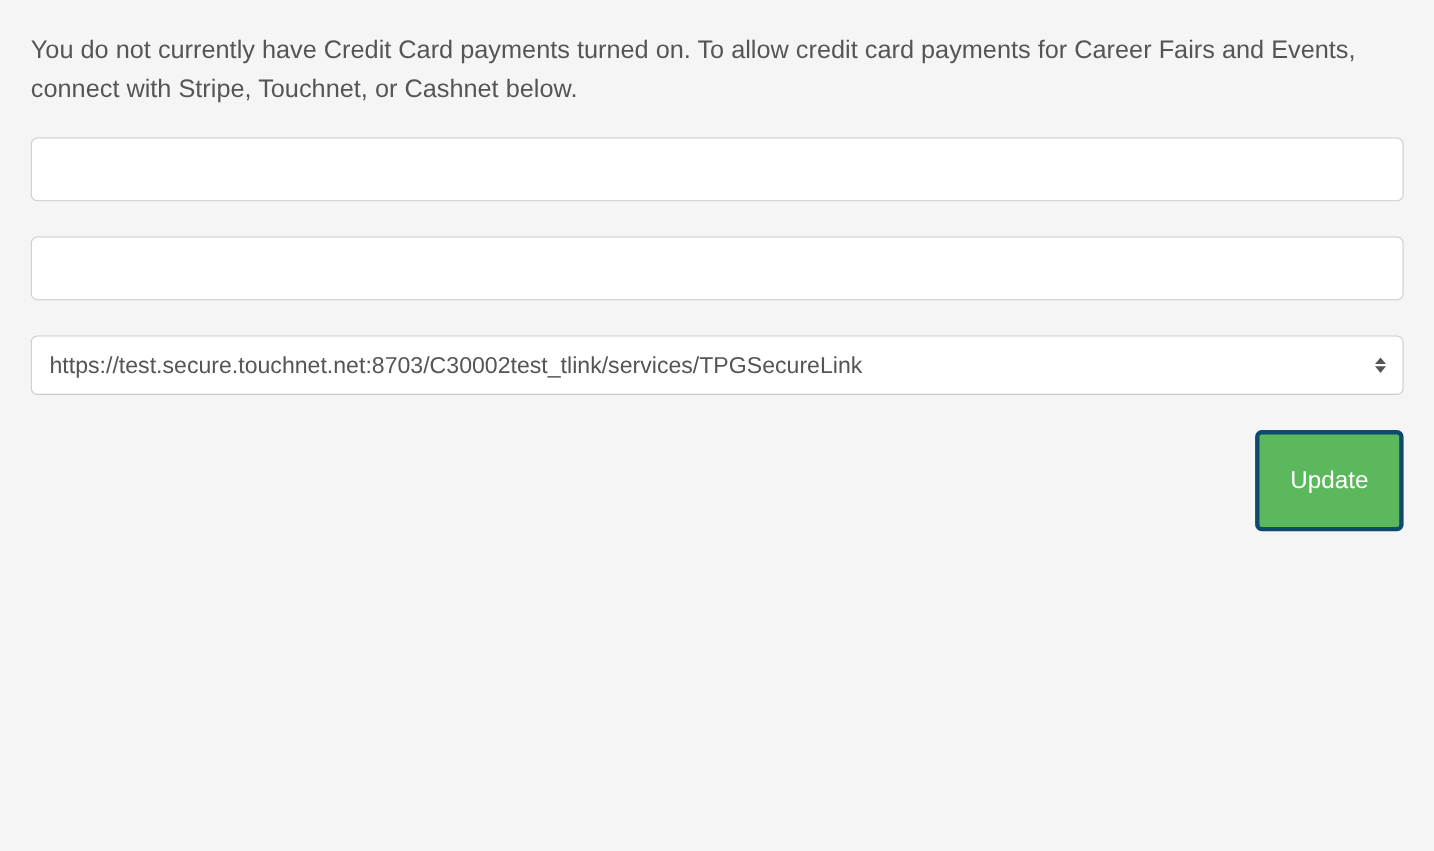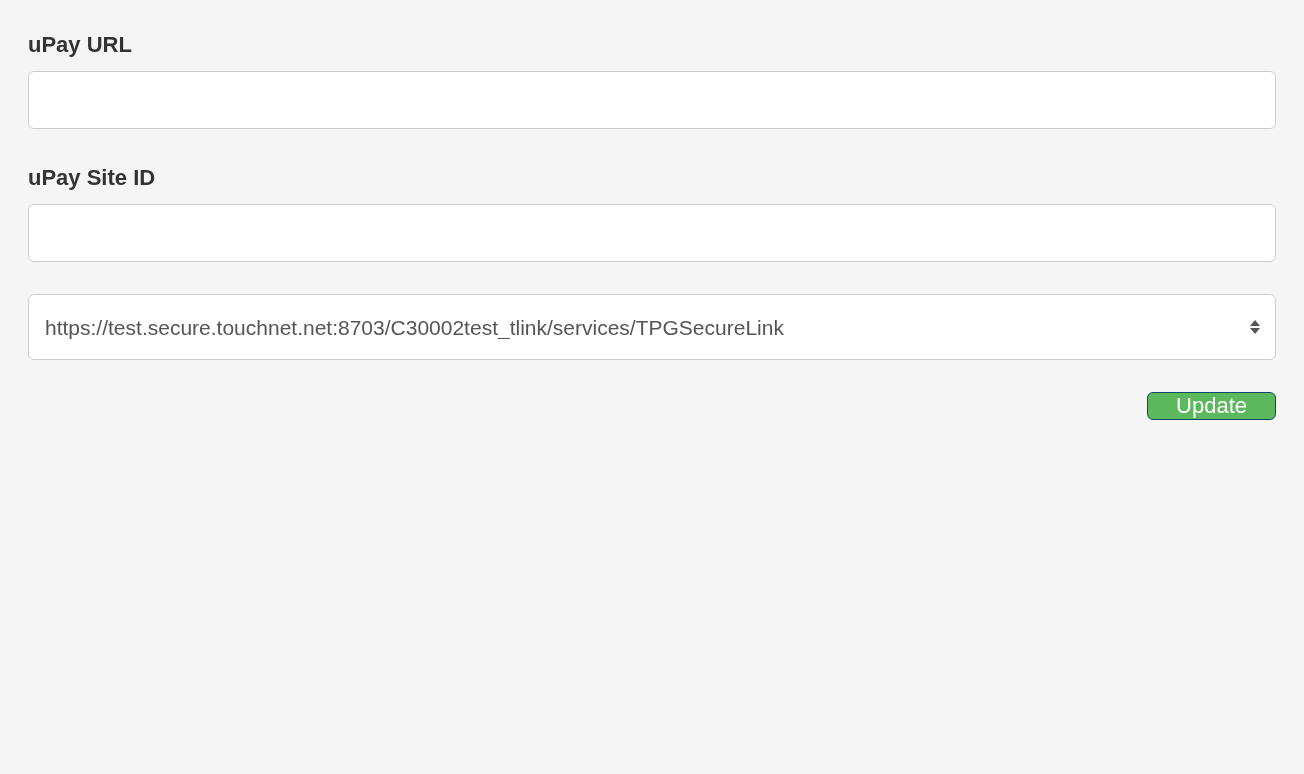--- a/index.html
+++ b/index.html
@@ -66,21 +66,21 @@
       border: 1px solid #ccc;
       border-radius: 6px;
       font-family: inherit;
     }
     .select-wrap {
       position: relative;
       width: 100%;
     }
     .form-select {
       width: 100%;
-      height: 66px;
+      height: 54px;
       padding: 12px 46px 12px 16px;
       font-size: 21px;
       color: #555;
       background: #fff;
       border: 1px solid #ccc;
       border-radius: 6px;
       font-family: inherit;
       appearance: none;
       -webkit-appearance: none;
       -moz-appearance: none;
@@ -109,41 +109,40 @@
       border-top: 6px solid #555;
     }
     .actions {
       display: flex;
       justify-content: flex-end;
       margin-top: 10px;
     }
     .btn-update {
       background: #5cb85c;
       color: #fff;
-      border: 1px solid #0c4a6e;
+      border: 4px solid #0c4a6e;
       border-radius: 6px;
-      padding: 0 28px;
+      padding: 29px 28px;
       font-size: 22px;
       cursor: pointer;
       font-family: inherit;
     }
   </style>
 </head>
 <body>
 
 <div class="container">
+  <p class="intro-text">You do not currently have Credit Card payments turned on. To allow credit card payments for Career Fairs and Events, connect with Stripe, Touchnet, or Cashnet below.</p>
 
 
   <div class="form-group">
-    <label class="form-label">uPay URL</label>
     <input type="text" class="form-input" value="" style="">
   </div>
 
   <div class="form-group">
-    <label class="form-label">uPay Site ID</label>
     <input type="text" class="form-input" value="" style="">
   </div>
 
   <div class="form-group">
     <div class="select-wrap">
       <select class="form-select">
         <option>https://test.secure.touchnet.net:8703/C30002test_tlink/services/TPGSecureLink</option>
       </select>
       <span class="select-arrows">
         <span class="up"></span>

